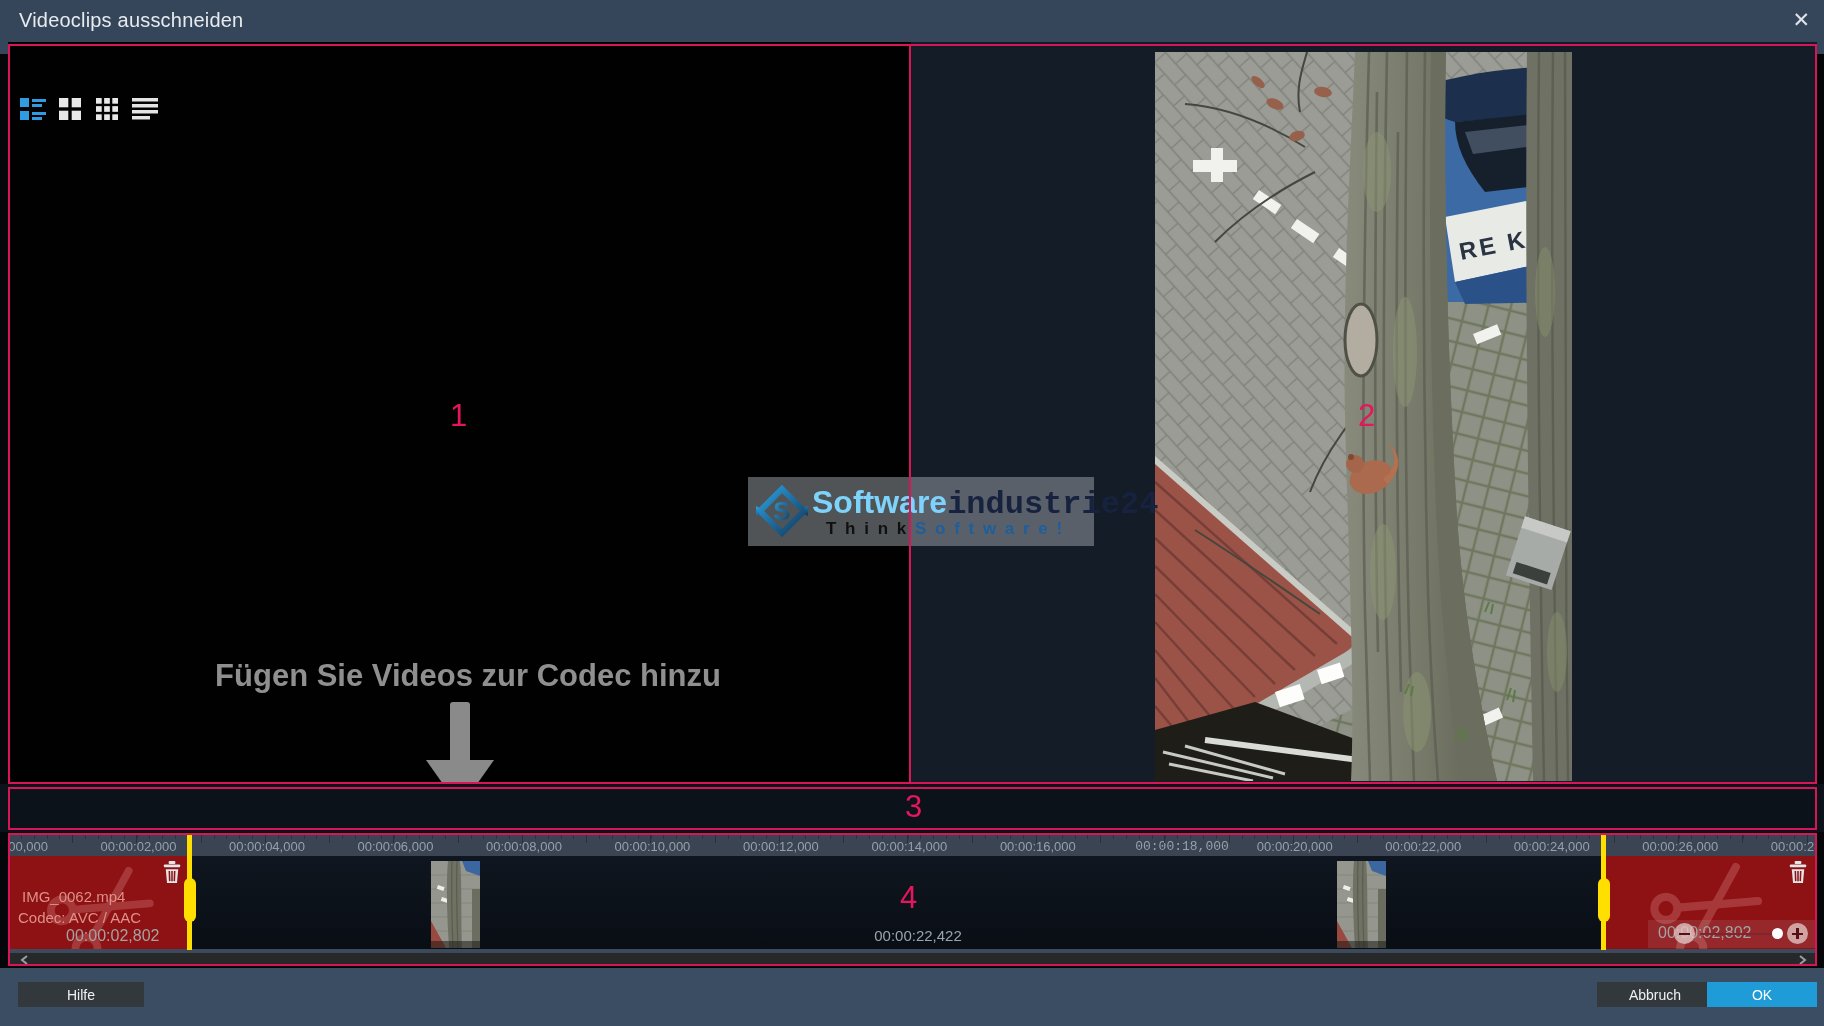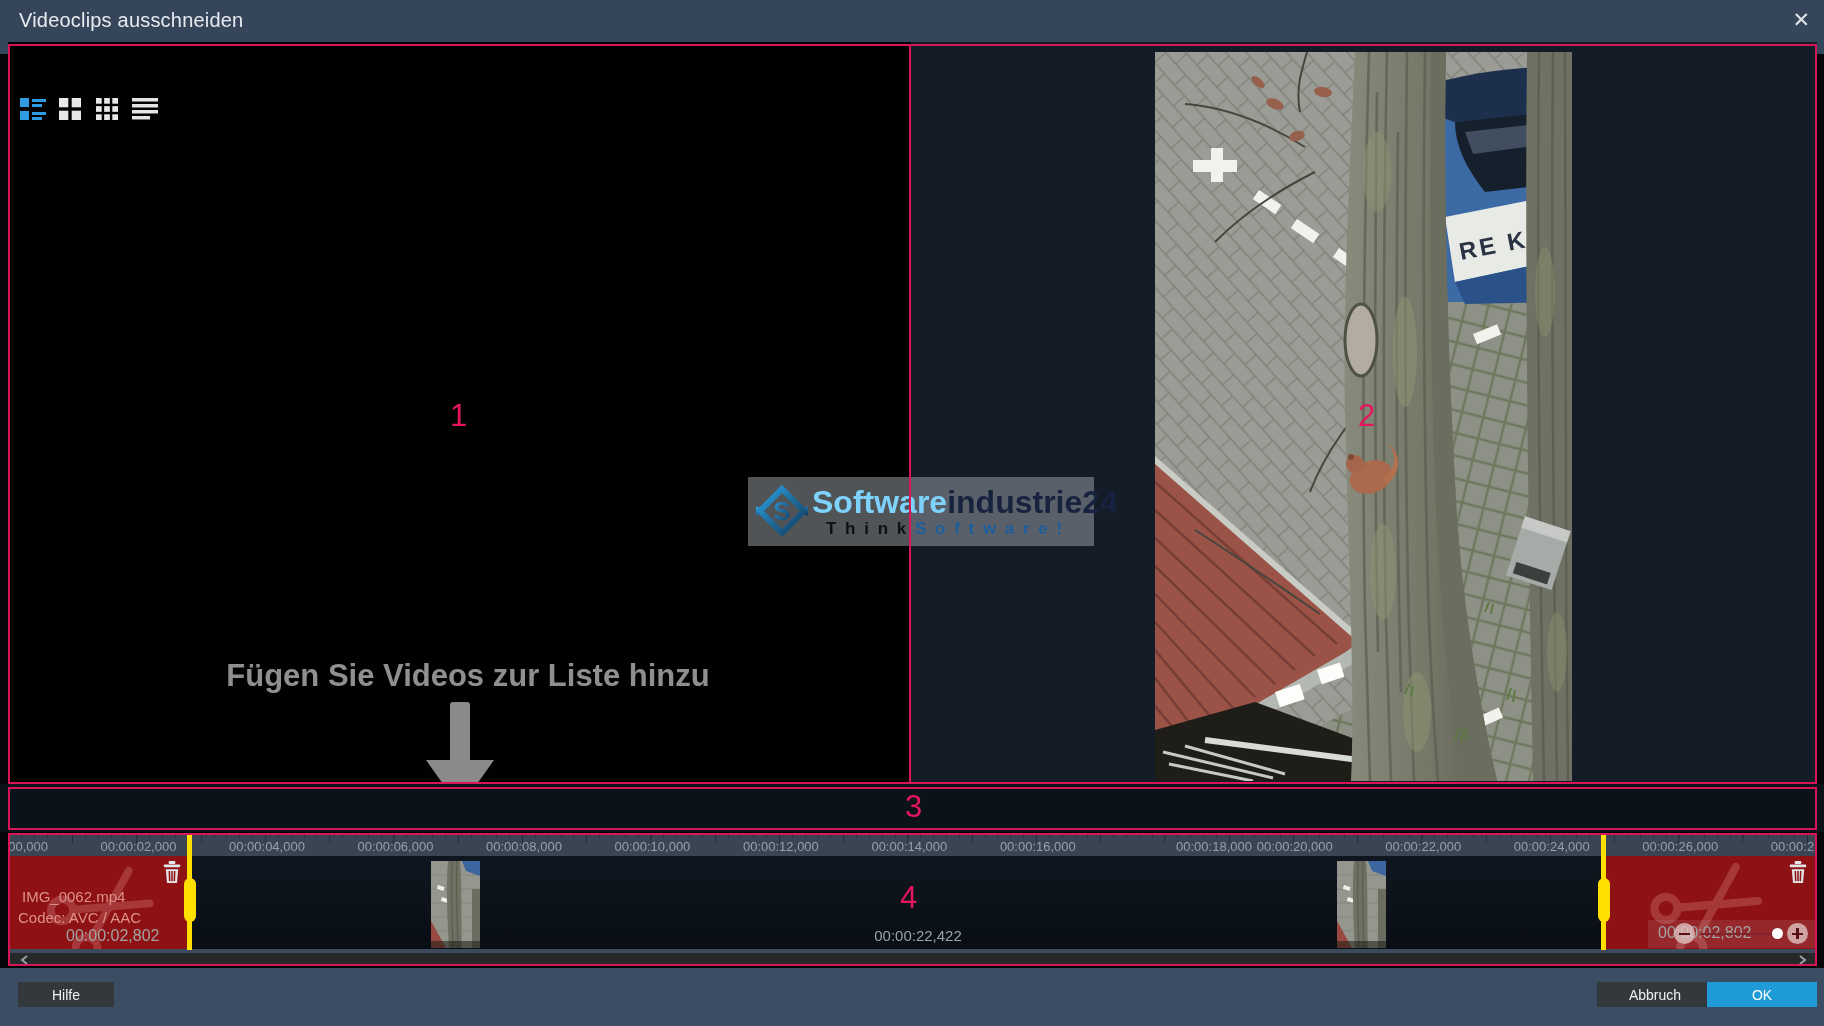--- a/index.html
+++ b/index.html
@@ -17,21 +17,21 @@
   .left-panel{left:8px;top:42px;width:903px;height:742px;background:#010101;}
   .right-panel{left:911px;top:42px;width:906px;height:742px;background:#141c28;}
   .view-icons{position:absolute;left:12px;top:56px;display:flex;gap:11px;}
   .view-icons svg{display:block;}
   .empty-text{position:absolute;left:60px;top:616px;width:800px;text-align:center;
     font-size:31px;font-weight:bold;color:#8f8f8f;}
   
   .watermark{left:748px;top:477px;width:346px;height:69px;background:rgba(148,153,158,.55);z-index:3;}
   .wm-brand{position:absolute;left:64px;top:7px;font-size:32px;font-weight:bold;white-space:nowrap;}
   .wm-blue{color:#7dd3fc;}
-  .wm-dark{color:#17223f;}
+  .wm-dark{color:#17223f;font-family:Liberation Mono, monospace;}
   .wm-tag{position:absolute;left:78px;top:42px;font-size:17px;font-weight:bold;white-space:nowrap;letter-spacing:2px;}
   .wm-tag .t1{color:#101010;}
   .wm-tag .t2{color:#1d5f9d;}
   
   .toolbar{left:0;top:784px;width:1824px;height:48px;background:#0c1219;}
   
   .ruler{left:8px;top:833px;width:1809px;height:23px;background:#3a4452;overflow:hidden;}
   .ruler::before{content:"";position:absolute;left:0;top:0;width:100%;height:6px;
     background:repeating-linear-gradient(90deg,#2a3440 0 1px,transparent 1px 12.85px);}
   .ruler::after{content:"";position:absolute;left:0;top:0;width:100%;height:10px;
@@ -148,21 +148,21 @@
     </svg>
     <svg width="28" height="22" viewBox="0 0 26 22">
       <g fill="#e4e4e4">
           <rect width="26" height="3.5"></rect>
           <rect y="6" width="26" height="3.5"></rect>
       <rect y="12" width="26" height="3.5"></rect>
           <rect y="18" width="18" height="3.5"></rect>
         </g>
     </svg>
   </div>
-  <div class="empty-text">Fügen Sie Videos zur Liste hinzu</div>
+  <div class="empty-text">Fügen Sie Videos zur Codec hinzu</div>
   <svg class="abs" style="left:416px;top:660px;" width="72" height="114" viewBox="0 0 72 114">
     <g fill="#8a8a8a">
       <rect x="26" y="0" width="20" height="64" rx="3"></rect>
       <path d="M2 58 H70 L36 106 Z"></path>
     </g>
   </svg>
 </div>
 
 <div class="abs right-panel">
   <svg class="abs" style="left:244px;top:10px;" width="417" height="729" viewBox="0 0 417 729">
@@ -347,21 +347,21 @@
   <div>
       <span class="rlabel" style="left: 2px;">00:00:00,000</span>
       <span class="rlabel" style="left: 130.48px; text-align: right;">00:00:02,000</span>
       <span class="rlabel" style="left: 258.96px;">00:00:04,000</span>
       <span class="rlabel" style="left: 387.44px;">00:00:06,000</span>
       <span class="rlabel" style="left: 515.92px;">00:00:08,000</span>
       <span class="rlabel" style="left: 644.4px;">00:00:10,000</span>
       <span class="rlabel" style="left: 772.88px;">00:00:12,000</span>
       <span class="rlabel" style="left: 901.36px;">00:00:14,000</span>
       <span class="rlabel" style="left: 1029.84px;">00:00:16,000</span>
-      <span class="rlabel" style="left: 1206px;">00:00:18,000</span>
+      <span class="rlabel" style="left: 1174px; font-family: Liberation Mono, monospace;">00:00:18,000</span>
       <span class="rlabel" style="left: 1286.8px;">00:00:20,000</span>
       <span class="rlabel" style="left: 1415.28px;">00:00:22,000</span>
       <span class="rlabel" style="left: 1543.76px;">00:00:24,000</span>
       <span class="rlabel" style="left: 1672.24px;">00:00:26,000</span>
       <span class="rlabel" style="left: 1800.72px;">00:00:28,000</span>
     </div>
 </div>
 
 <div class="abs clips">
 
@@ -417,21 +417,21 @@
     <path d="M2 1 L7 5 L2 9" stroke="#98a0a7" stroke-width="2" fill="none"></path>
   </svg>
 </div>
 
 <div class="ymark" style="left:187px;"></div>
 <div class="yhandle" style="left:183.5px;"></div>
 <div class="ymark" style="left:1601px;"></div>
 <div class="yhandle" style="left:1597.5px;"></div>
 
 <div class="abs footer">
-  <div class="btn" style="left:18px;top:14px;width:96px;">
+  <div class="btn" style="left:18px;top:14px;width:126px;">
     <span>Hilfe</span>
   </div>
   <div class="btn" style="left:1597px;top:14px;width:116px;">
     <span>Abbruch</span>
   </div>
   <div class="btn blue" style="left:1707px;top:14px;width:110px;">
     <span>OK</span>
   </div>
 </div>
 

